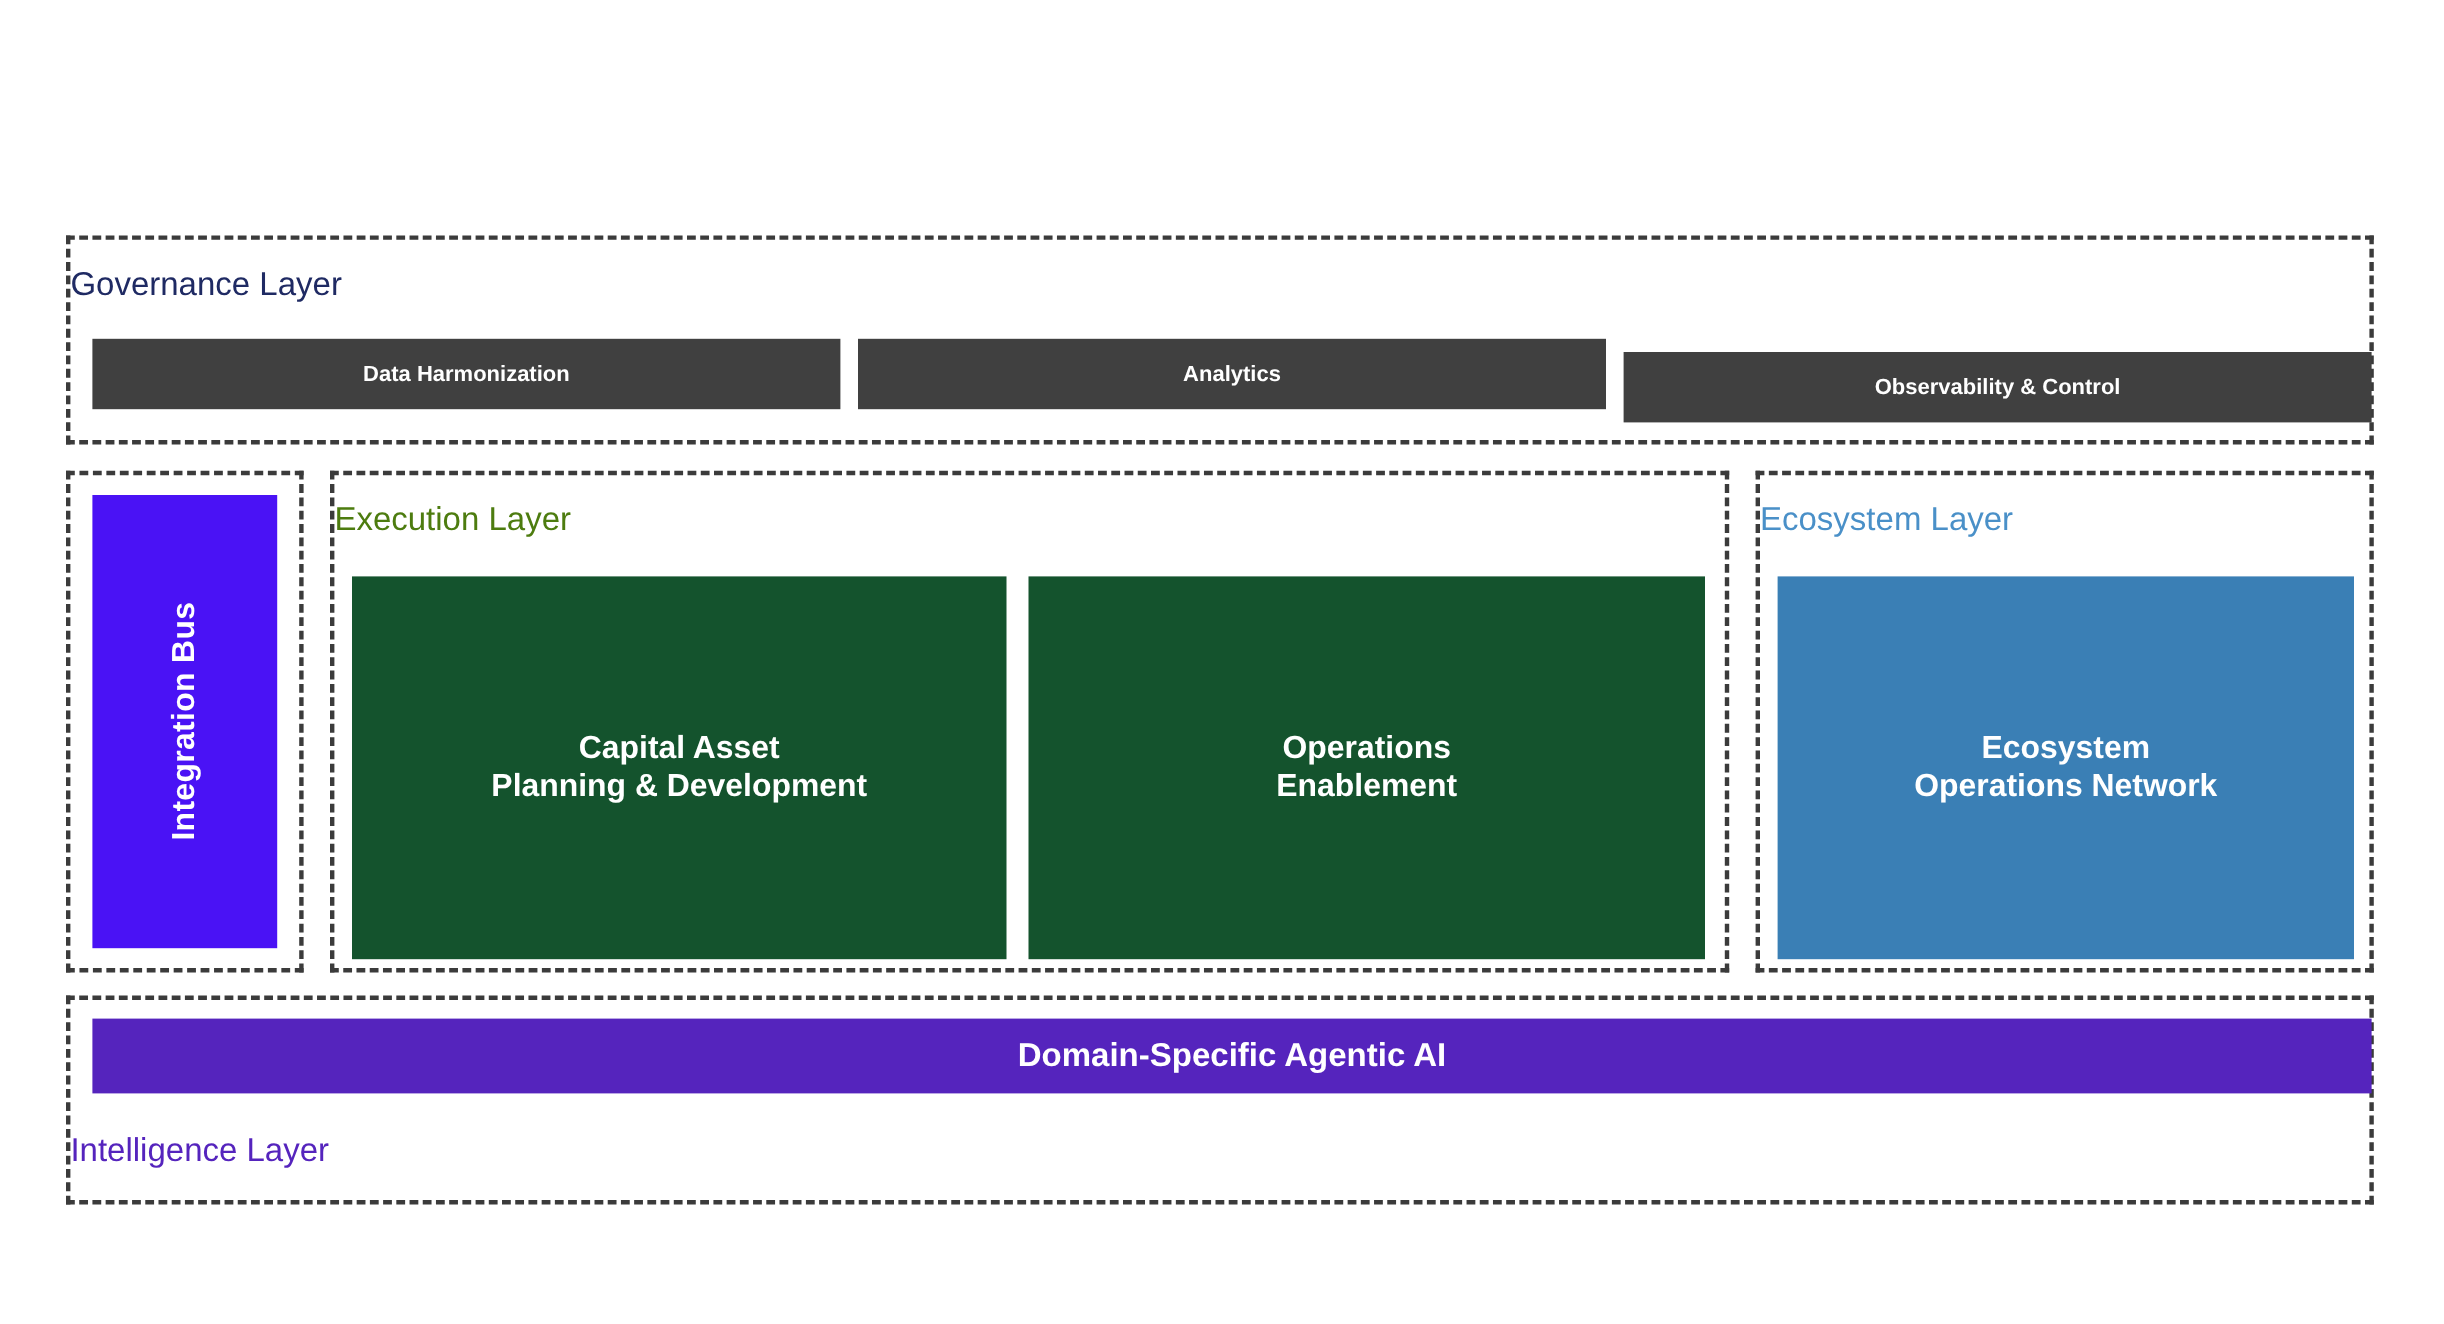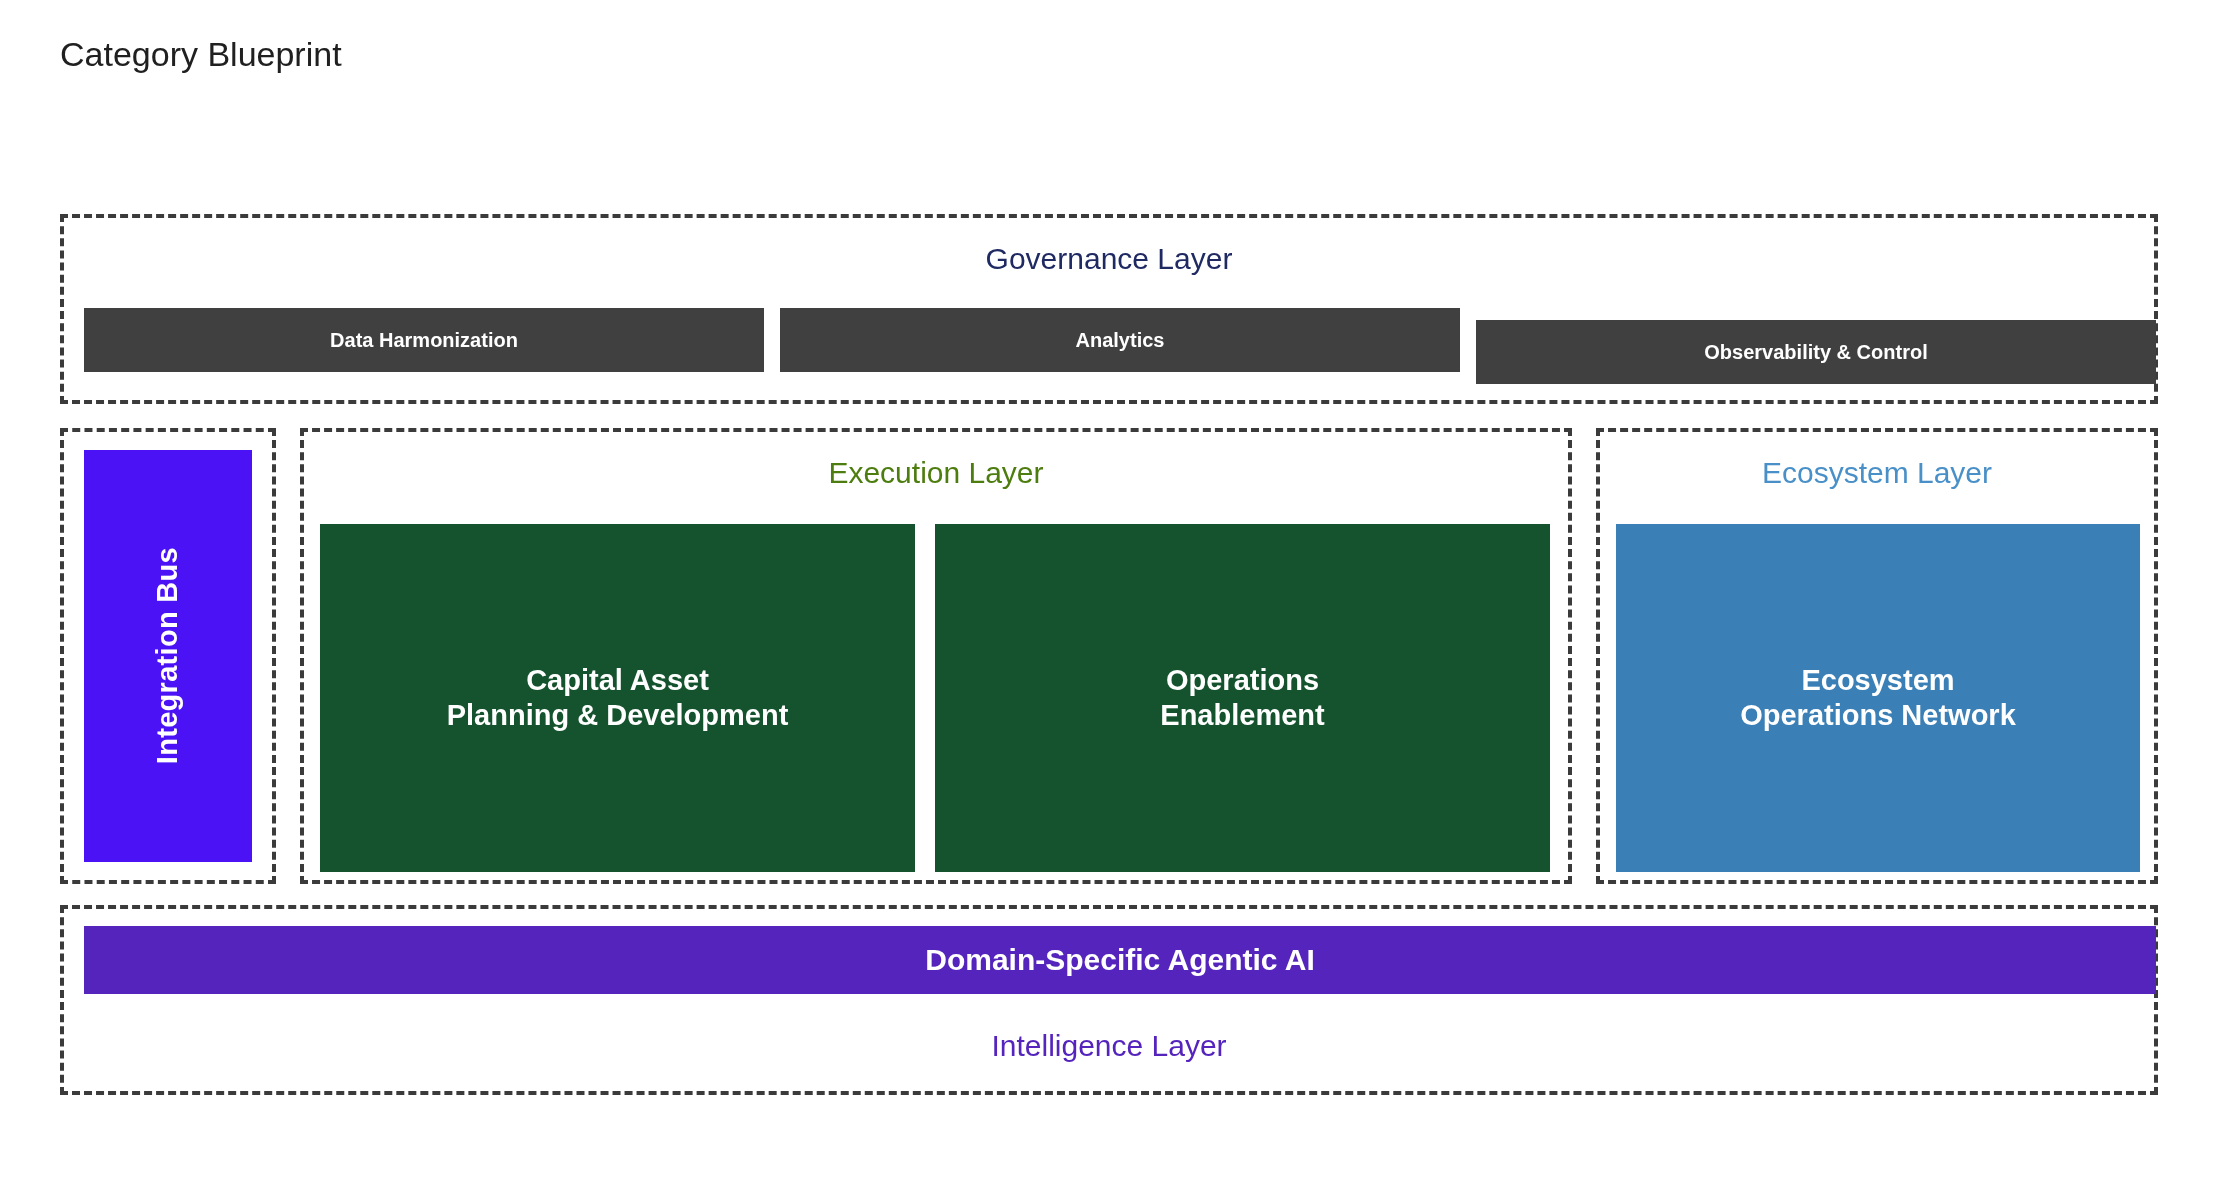--- a/index.html
+++ b/index.html
@@ -45,21 +45,20 @@
     border: 4px dashed #3b3b3b;
     box-sizing: border-box;
     background: transparent;
   }
 
   
   .layer-caption {
     position: absolute;
     width: 100%;
     left: 0;
-    text-align: center;
     font-size: 30px;
     font-weight: normal;
     white-space: nowrap;
   }
 
   
   .block {
     position: absolute;
     box-sizing: border-box;
     display: flex;
@@ -111,21 +110,20 @@
   }
 
   .two-line {
     white-space: pre-line;
   }
 </style>
 </head>
 <body>
 
 <div class="header">
-  <div class="page-subtitle">Category Blueprint</div>
 </div>
 
 <div class="dashed" style="left:60px; top:214px; width:2098px; height:190px;">
   <div class="layer-caption" style="top:24px; color:#1f2a63;">Governance Layer</div>
 </div>
 <div class="block gov-block" style="left:84px; top:308px; width:680px;">Data Harmonization</div>
 <div class="block gov-block" style="left:780px; top:308px; width:680px;">Analytics</div>
 <div class="block gov-block" style="left:1476px; top:320px; width:680px;">Observability &amp; Control</div>
 
 <div class="dashed" style="left:60px; top:428px; width:216px; height:456px;">

